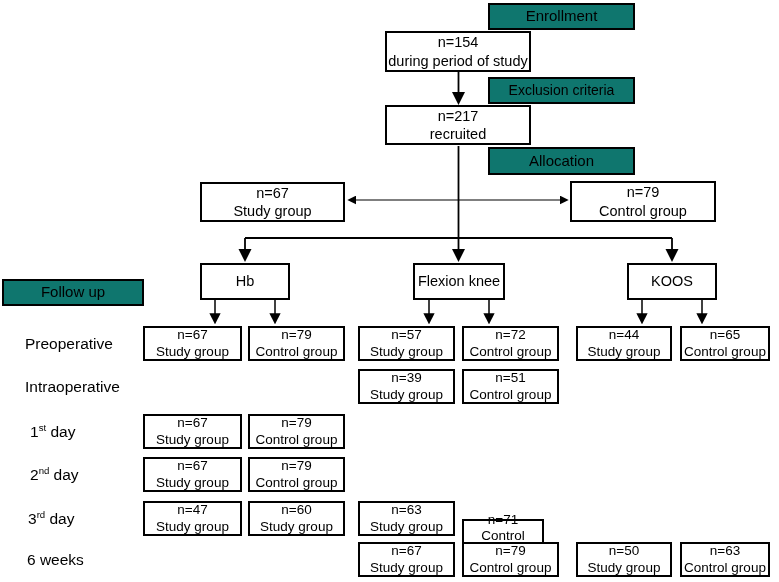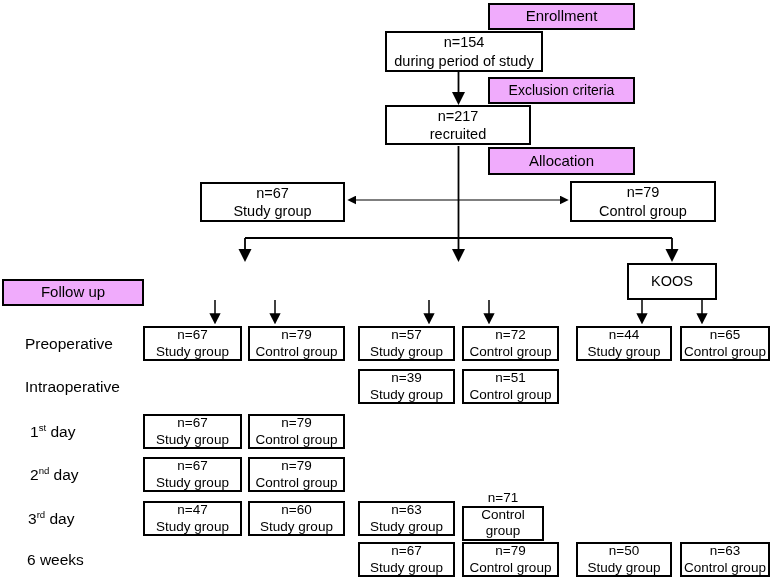--- a/index.html
+++ b/index.html
@@ -11,21 +11,21 @@
     color:#000;
     overflow:hidden;
   }
   #lines{position:absolute;left:0;top:0;width:779px;height:582px;}
   .box{
     position:absolute;box-sizing:border-box;
     border:2px solid #000;background:#fff;
     display:flex;flex-direction:column;align-items:center;justify-content:center;
     text-align:center;font-size:14.5px;line-height:1.25;
   }
-  .gray{background:#f0abfc;align-items:center;}
+  .gray{background:#0f766e;align-items:center;}
   .thick{border-width:2.5px;}
   .cell{
     position:absolute;box-sizing:border-box;
     border:2px solid #000;background:#fff;
     display:flex;flex-direction:column;align-items:center;justify-content:center;
     text-align:center;font-size:13.5px;line-height:1.2;height:35px;
   }
   .rlabel{position:absolute;font-size:15.5px;line-height:19px;white-space:pre;}
   sup{font-size:0.62em;vertical-align:super;line-height:0;}
 </style>
@@ -58,21 +58,21 @@
     <line x1="429" y1="300" x2="429" y2="321" stroke="#000" stroke-width="1.5" marker-end="url(#ah)"></line>
     <line x1="489" y1="300" x2="489" y2="321" stroke="#000" stroke-width="1.5" marker-end="url(#ah)"></line>
     <line x1="642" y1="300" x2="642" y2="321" stroke="#000" stroke-width="1.5" marker-end="url(#ah)"></line>
     <line x1="702" y1="300" x2="702" y2="321" stroke="#000" stroke-width="1.5" marker-end="url(#ah)"></line>
   </svg>
 
   <div class="box gray" style="left:488px;top:3px;width:147px;height:27px;font-size:15px;">
     <span>Enrollment</span>
   </div>
 
-  <div class="box" style="left:385px;top:31px;width:158px;height:41px;">
+  <div class="box" style="left:385px;top:31px;width:146px;height:41px;">
     <div>n=154</div>
     <div>during period of study</div>
   </div>
 
   <div class="box gray" style="left:488px;top:77px;width:147px;height:27px;font-size:14px;">
     <span>Exclusion criteria</span>
   </div>
 
   <div class="box" style="left:385px;top:105px;width:146px;height:40px;">
     <div>n=217</div>
@@ -90,20 +90,26 @@
 
   <div class="box thick" style="left:570px;top:181px;width:146px;height:41px;">
     <div>n=79</div>
     <div>Control group</div>
   </div>
 
   <div class="box gray thick" style="left:2px;top:279px;width:142px;height:27px;font-size:15px;">
     <span>Follow up</span>
   </div>
 
+  <div class="box thick" style="left:200px;top:263px;width:90px;height:37px;">
+    <span>Hb</span>
+  </div>
+  <div class="box" style="left:413px;top:263px;width:92px;height:37px;">
+    <span>Flexion knee</span>
+  </div>
   <div class="box thick" style="left:627px;top:263px;width:90px;height:37px;">
     <span>KOOS</span>
   </div>
 
   <div class="rlabel" style="left:25px;top:334px;">Preoperative</div>
   <div class="rlabel" style="left:25px;top:377px;">Intraoperative</div>
   <div class="rlabel" style="left:30px;top:422px;"><span>1</span><sup>st</sup><span> day</span></div>
   <div class="rlabel" style="left:30px;top:465px;"><span>2</span><sup>nd</sup><span> day</span></div>
   <div class="rlabel" style="left:28px;top:509px;"><span>3</span><sup>rd</sup><span> day</span></div>
   <div class="rlabel" style="left:27px;top:550px;">6 weeks</div>
@@ -165,21 +171,21 @@
     <div>Study group</div>
   </div>
   <div class="cell" style="left:248px;top:501px;width:97px;">
     <div>n=60</div>
     <div>Study group</div>
   </div>
   <div class="cell" style="left:358px;top:501px;width:97px;">
     <div>n=63</div>
     <div>Study group</div>
   </div>
-  <div class="cell" style="left:462px;top:506px;width:82px;justify-content:flex-end;">
+  <div class="cell" style="left:462px;top:519px;width:82px;">
     <div>n=71</div>
     <div>Control group</div>
   </div>
 
   <div class="cell" style="left:358px;top:542px;width:97px;">
     <div>n=67</div>
     <div>Study group</div>
   </div>
   <div class="cell" style="left:462px;top:542px;width:97px;">
     <div>n=79</div>

